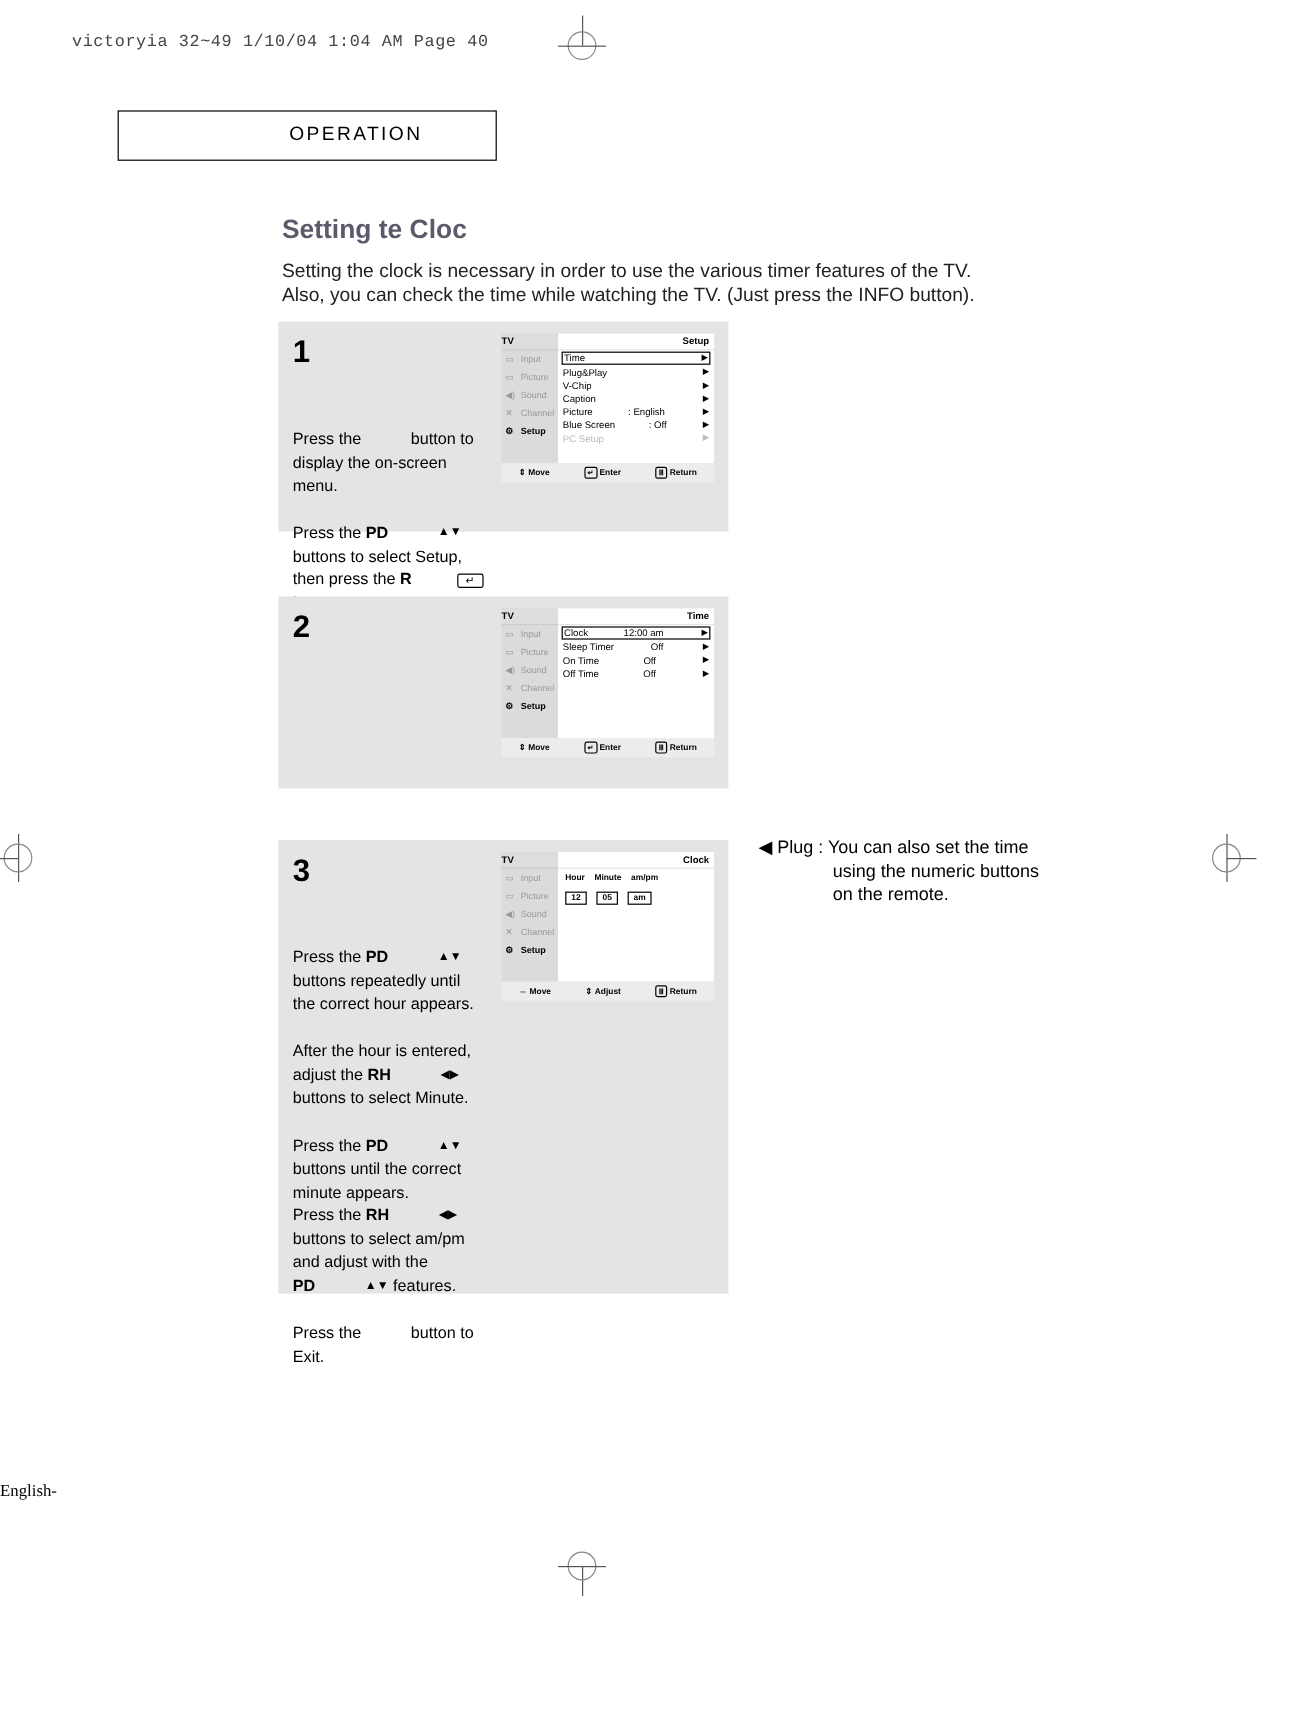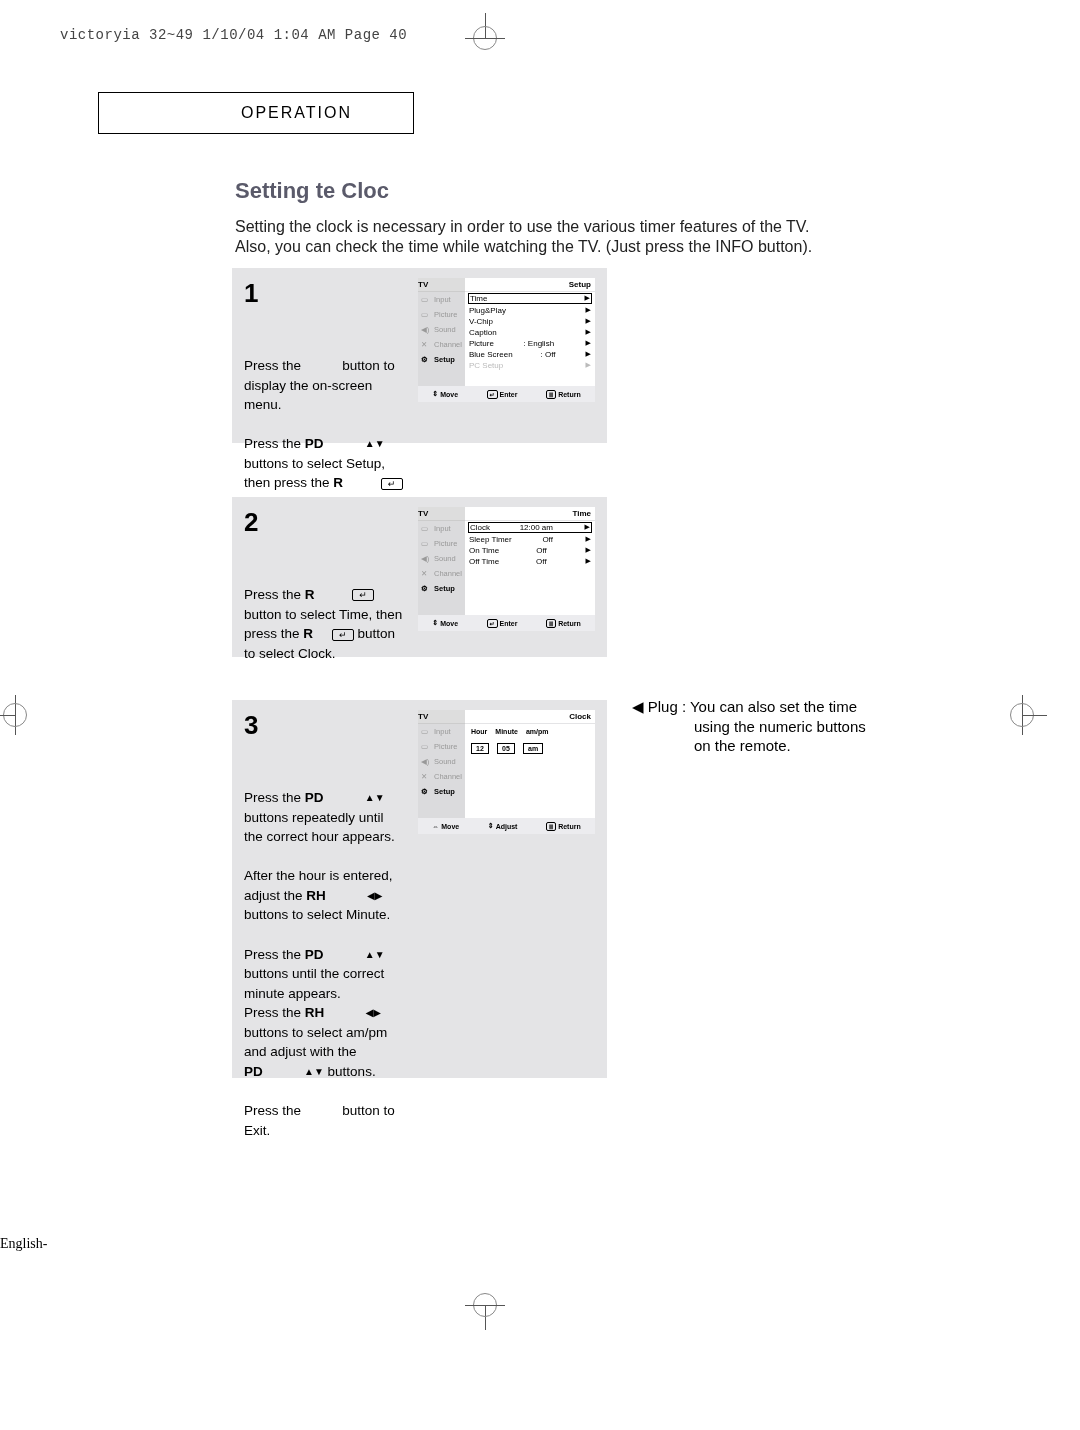--- a/index.html
+++ b/index.html
@@ -254,29 +254,20 @@
       <span>
           <span class="k">Ⅲ</span> 
           <span>Return</span>
         </span>
     </div>
   </div>
 </div>
 
 <div id="s2" class="step">
   <div class="step-num">2</div>
-  <div class="step-text">
-    <span>Press the</span>
-    <b>R</b>&nbsp;&nbsp;&nbsp;&nbsp;&nbsp;&nbsp;&nbsp;&nbsp;&nbsp;
-    <span class="enter-ic">↵</span>
-    <span>button to select Time, then press the</span>
-    <b>R</b>&nbsp;&nbsp;&nbsp;&nbsp;
-    <span class="enter-ic">↵</span>
-    <span>button to select Clock.</span>
-  </div>
 
   <div class="tv-panel" style="height:124px;">
     <div class="tv-sidebar">
       <div class="hdr">TV</div>
       <div class="si">
           <span class="ic">▭</span>
           <span>Input</span>
         </div>
       <div class="si">
           <span class="ic">▭</span>
@@ -351,21 +342,21 @@
     <span>Press the</span>
     <b>PD</b>&nbsp;&nbsp;&nbsp;&nbsp;&nbsp;&nbsp;&nbsp;&nbsp;&nbsp;&nbsp;
     <span class="arrow">▲▼</span>
     <span>buttons until the correct minute appears.</span><br>
     <span>Press the</span>
     <b>RH</b>&nbsp;&nbsp;&nbsp;&nbsp;&nbsp;&nbsp;&nbsp;&nbsp;&nbsp;&nbsp;
     <span class="arrow">◀▶</span>
     <span>buttons to select am/pm and adjust with the</span>
     <b>PD</b>&nbsp;&nbsp;&nbsp;&nbsp;&nbsp;&nbsp;&nbsp;&nbsp;&nbsp;&nbsp;
     <span class="arrow">▲▼</span>
-    <span>buttons.</span>
+    <span>features.</span>
     <br><br>
     <span>Press the</span>&nbsp;&nbsp;&nbsp;&nbsp;&nbsp;&nbsp;&nbsp;&nbsp;&nbsp;&nbsp;
     <span>button to Exit.</span>
   </div>
 
   <div class="tv-panel" style="height:124px;">
     <div class="tv-sidebar">
       <div class="hdr">TV</div>
       <div class="si">
           <span class="ic">▭</span>

